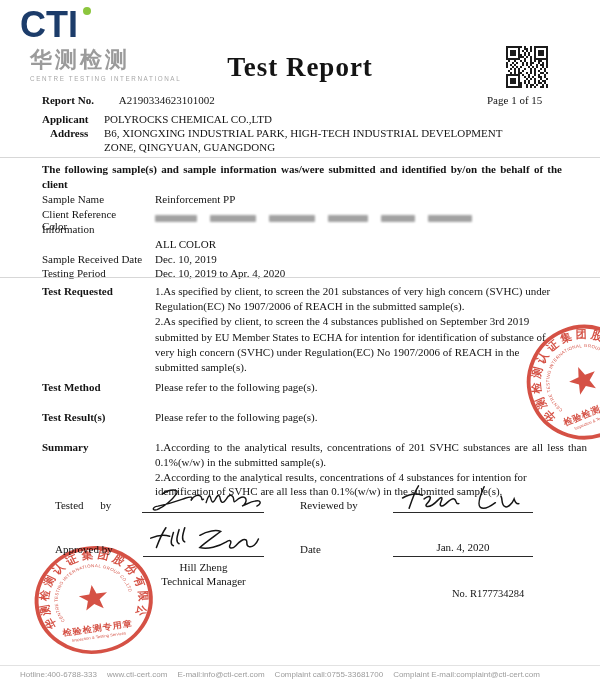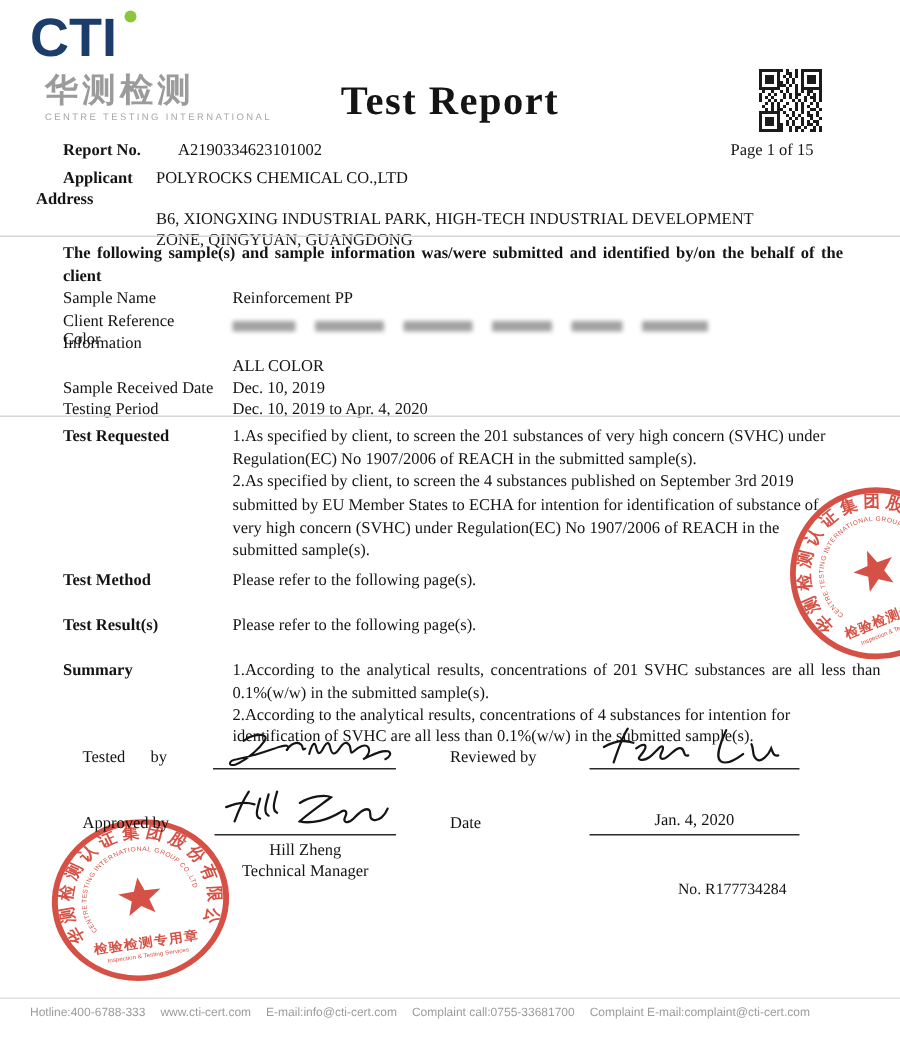--- a/index.html
+++ b/index.html
@@ -497,22 +497,22 @@
 
   <div class="abs fs11" style="left:42px;top:93px;">
     <span class="bold">Report No.</span>
     <span style="margin-left:22px;">A2190334623101002</span>
   </div>
   <div class="abs fs11" style="left:487px;top:93px;">Page 1 of 15</div>
 
   <div class="abs fs11 bold" style="left:42px;top:112px;">Applicant</div>
   <div class="abs fs11" style="left:104px;top:112px;">POLYROCKS CHEMICAL CO.,LTD</div>
 
-  <div class="abs fs11 bold" style="left:24px;top:126px;">Address</div>
-  <div class="abs fs11" style="left:104px;top:126px;width:470px;margin-top:13px;">
+  <div class="abs fs11 bold" style="left:50px;top:126px;">Address</div>
+  <div class="abs fs11" style="left:104px;top:126px;width:470px;">
     <div>B6, XIONGXING INDUSTRIAL PARK, HIGH-TECH INDUSTRIAL DEVELOPMENT</div>
     <div>ZONE, QINGYUAN, GUANGDONG</div>
   </div>
 
   <div class="rule" style="left:0px;top:157px;width:600px;"></div>
 
   <div class="abs fs11 bold justify" style="left:42px;top:162px;width:520px;line-height:14.5px;">The following sample(s) and sample information was/were submitted and identified by/on the behalf of the client</div>
 
   <div class="abs fs11" style="left:42px;top:192px;">Sample Name</div>
   <div class="abs fs11" style="left:155px;top:192px;">Reinforcement PP</div>

